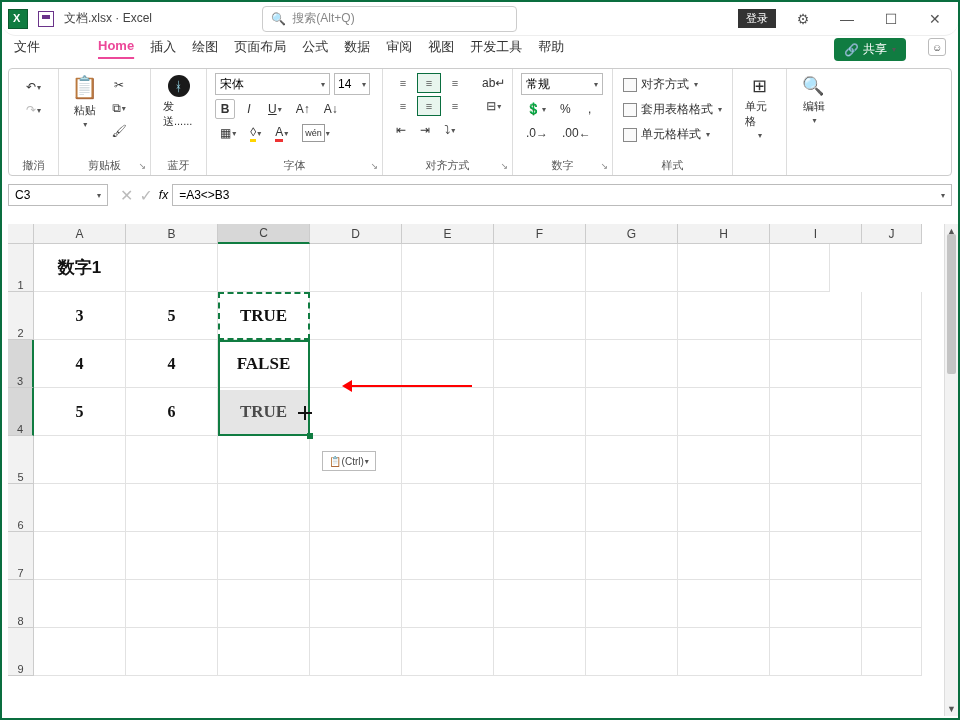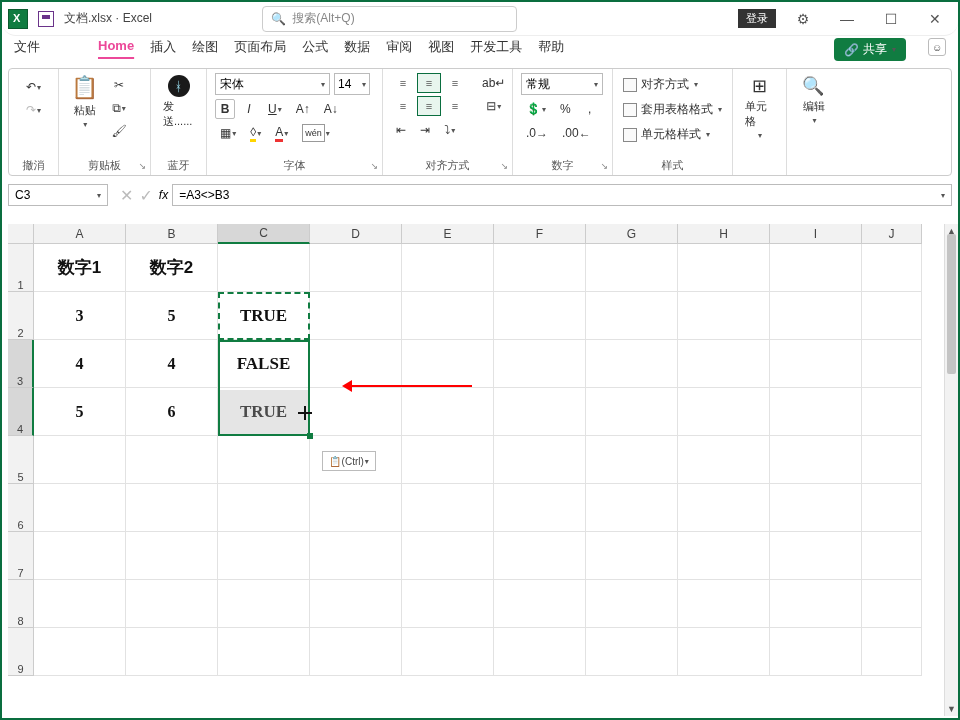--- a/index.html
+++ b/index.html
@@ -319,21 +319,20 @@
         <div class="col-h" style="width: 92px;">G</div>
         <div class="col-h" style="width: 92px;">H</div>
         <div class="col-h" style="width: 92px;">I</div>
         <div class="col-h" style="width: 60px;">J</div>
       </div>
   </div>
   <div class="rows" id="rows">
       <div class="row">
         <div class="row-h" style="height: 48px;">1</div>
         <div class="cell" style="width: 92px; height: 48px; font-family: &quot;Microsoft YaHei&quot;, sans-serif; font-size: 17px;">数字1</div>
-        <div class="cell" style="width: 92px; height: 48px; font-family: &quot;Microsoft YaHei&quot;, sans-serif; font-size: 17px;">数字2</div>
         <div class="cell" style="width: 92px; height: 48px;"></div>
         <div class="cell" style="width: 92px; height: 48px;"></div>
         <div class="cell" style="width: 92px; height: 48px;"></div>
         <div class="cell" style="width: 92px; height: 48px;"></div>
         <div class="cell" style="width: 92px; height: 48px;"></div>
         <div class="cell" style="width: 92px; height: 48px;"></div>
         <div class="cell" style="width: 92px; height: 48px;"></div>
         <div class="cell" style="width: 60px; height: 48px;"></div>
       </div>
       <div class="row">

